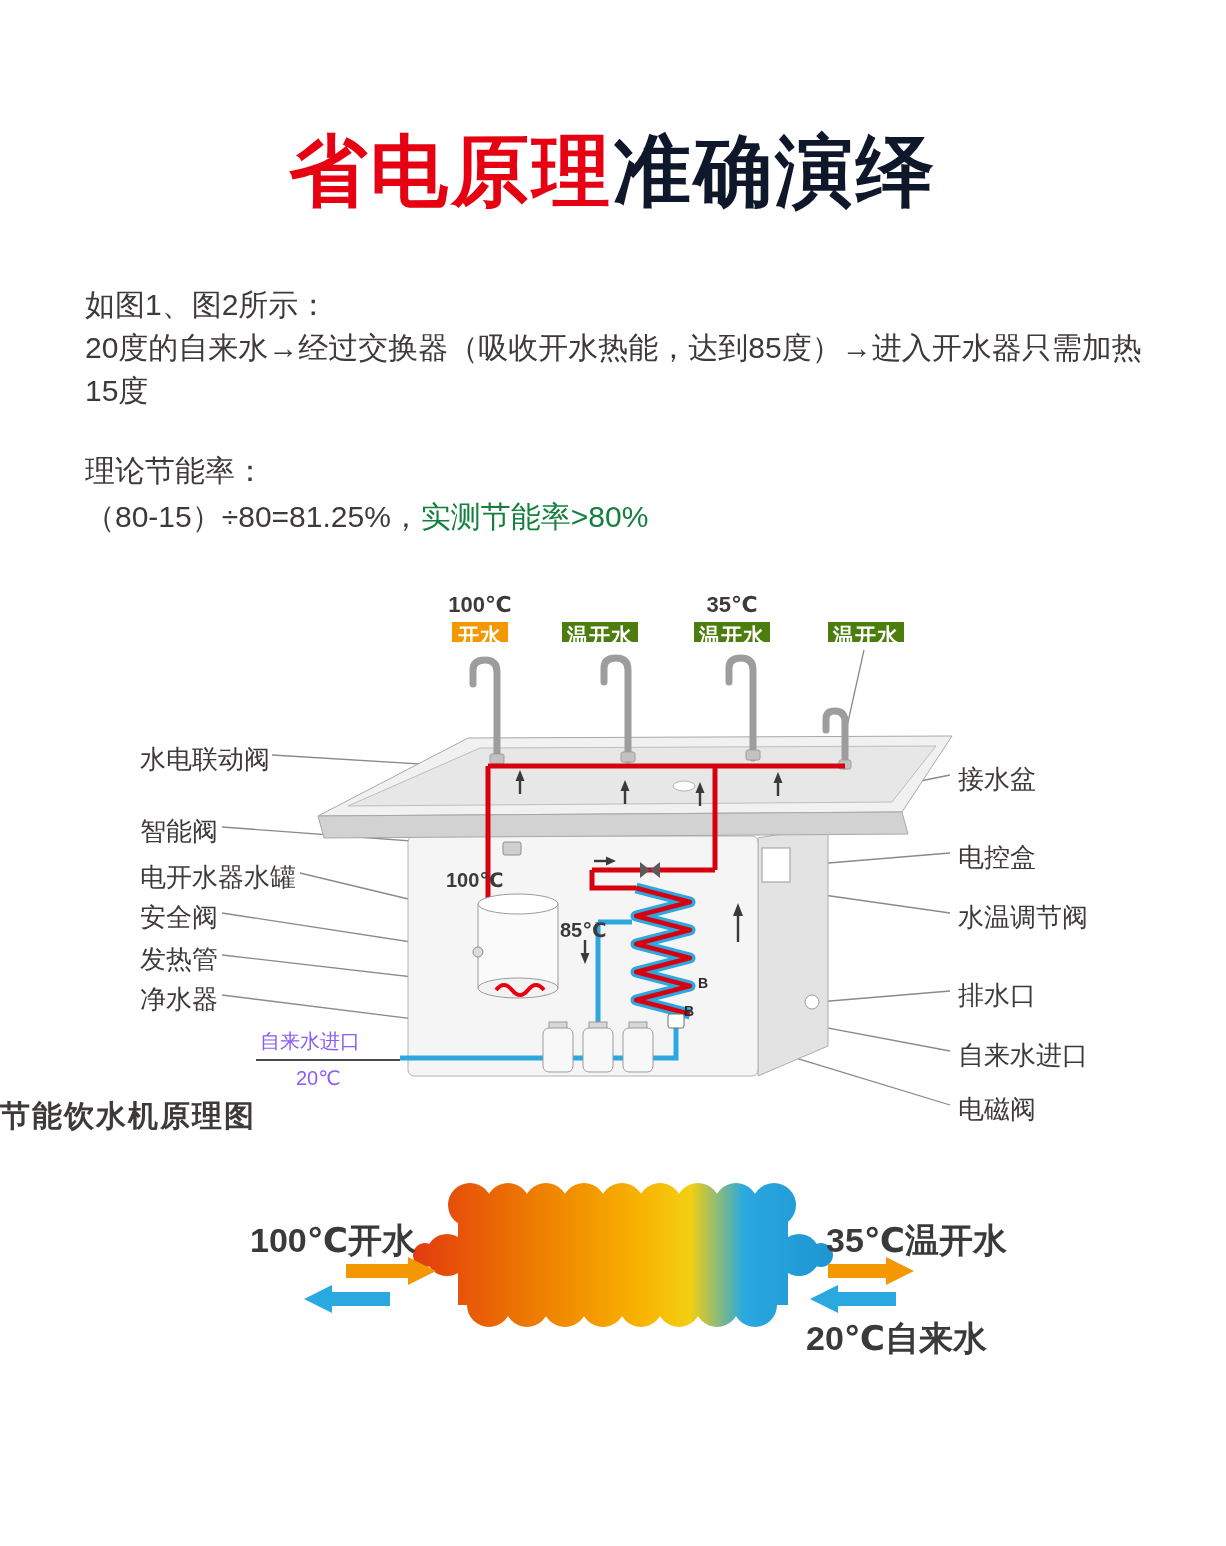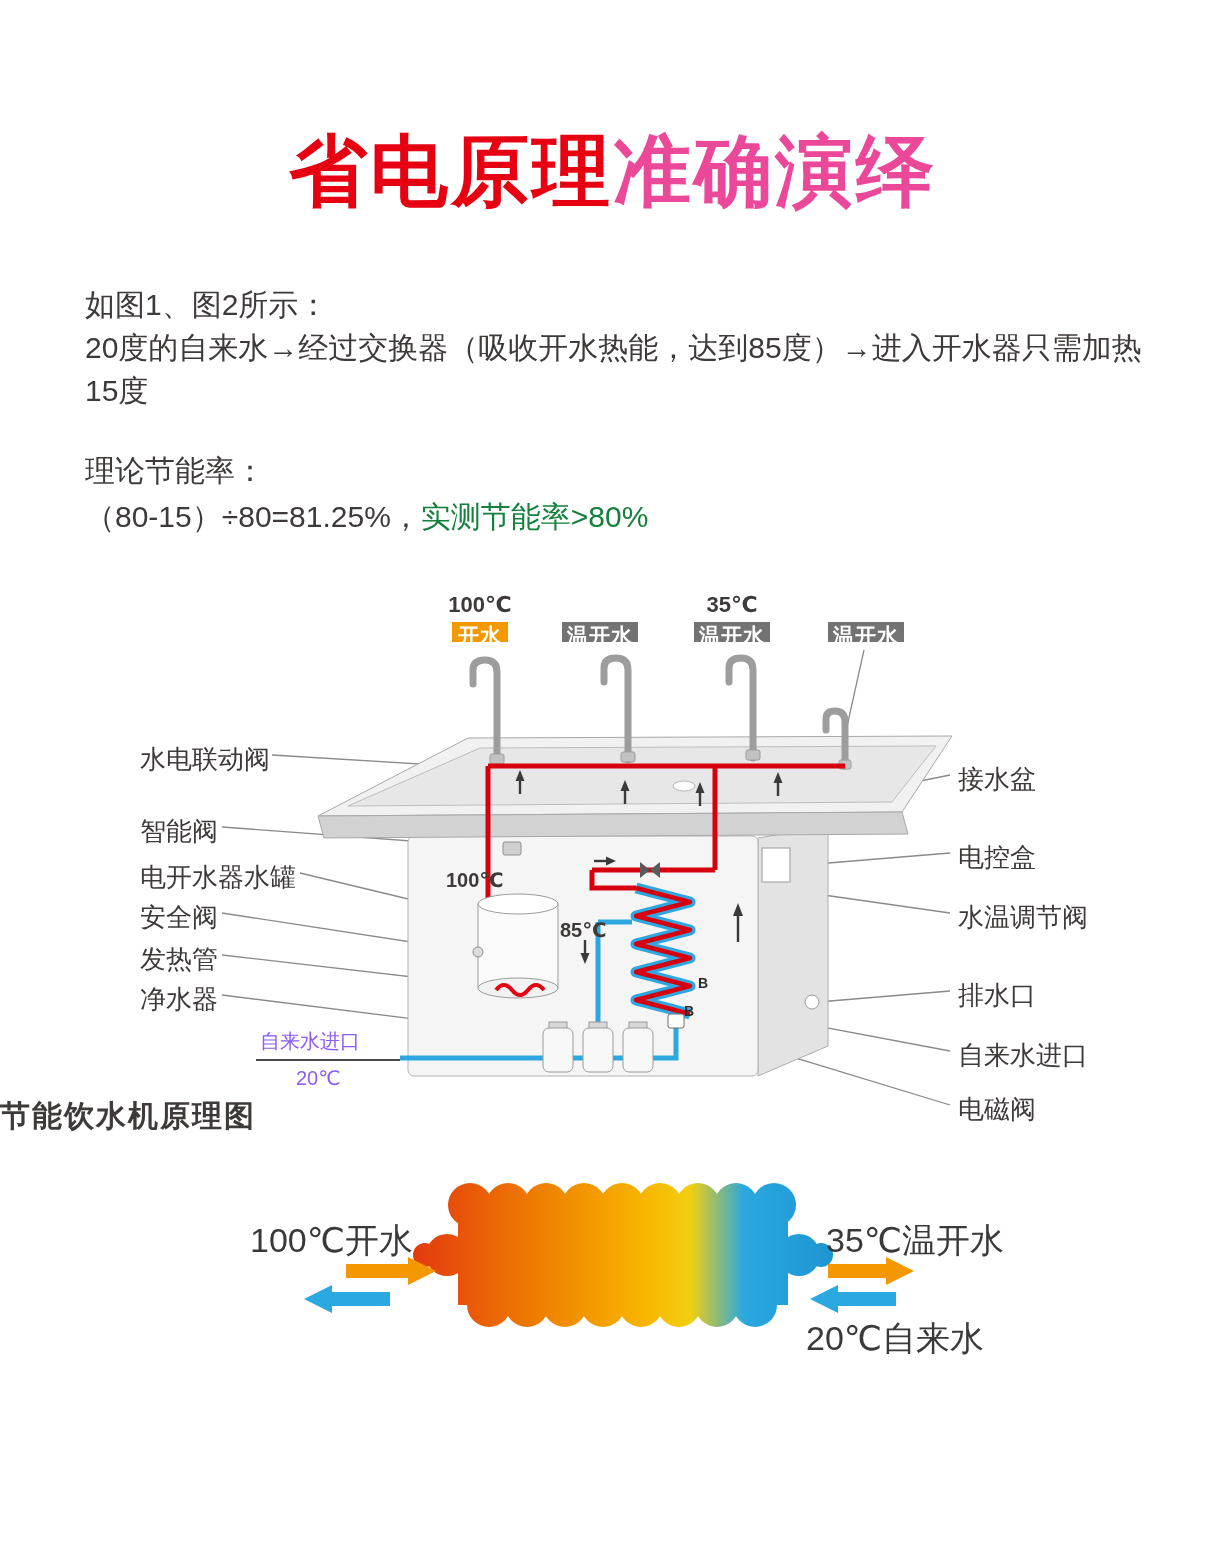--- a/index.html
+++ b/index.html
@@ -2,42 +2,42 @@
 <html><head>
 <meta charset="utf-8">
 <style>
   *{margin:0;padding:0;box-sizing:border-box}
   html,body{background:#ffffff}
   body{width:1226px;height:1546px;position:relative;overflow:hidden;
        font-family:"Liberation Sans","DejaVu Sans",sans-serif;color:#3e3a39}
   .title{position:absolute;top:120px;left:0;right:0;text-align:center;
          font-size:78px;font-weight:bold;letter-spacing:3px;white-space:nowrap}
   .t-red{color:#e60012}
-  .t-dark{color:#ec4899}
+  .t-dark{color:#0f172a}
   .intro{position:absolute;left:85px;top:283px;width:1080px;font-size:30px;line-height:43px}
   .theory{position:absolute;left:85px;top:448px;width:1080px;font-size:30px;line-height:46px}
   .red-text{color:#15803d}
   
   .machine{position:absolute;left:0;top:590px;width:1226px;height:560px}
   .machine svg{position:absolute;left:0;top:0}
   .mlabel{position:absolute;font-size:26px;white-space:nowrap;color:#3e3a39}
   .tag{position:absolute;top:32px;height:20px;line-height:28px;color:#fff;
        font-weight:bold;font-size:21px;text-align:center;letter-spacing:1px}
   .tag.orange{background:#f39800;width:56px}
-  .tag.blue{background:#737373;width:76px}
+  .tag.blue{background:#4d7c0f;width:76px}
   .temp{position:absolute;top:2px;font-weight:bold;font-size:22px;text-align:center;color:#3e3a39}
   .small-temp{position:absolute;font-weight:bold;font-size:20px;color:#3e3a39;white-space:nowrap}
   .inlet{position:absolute;font-size:20px;white-space:nowrap;color:#8b5cf6}
   .bmark{position:absolute;font-size:14px;font-weight:bold;color:#2b2b2b}
   .mcaption{position:absolute;top:506px;left:0;right:0;text-align:left;
             font-size:30px;font-weight:bold;letter-spacing:2px}
   
   .exchanger{position:absolute;left:0;top:1160px;width:1226px;height:330px}
   .exchanger svg{position:absolute;left:0;top:0}
-  .xlabel{position:absolute;font-size:34px;font-weight:normal;white-space:nowrap;color:#3a3a3a}
+  .xlabel{position:absolute;font-size:34px;font-weight:bold;white-space:nowrap;color:#3a3a3a}
   .xcaption{position:absolute;top:242px;left:0;right:0;text-align:center;
             font-size:32px;font-weight:bold;letter-spacing:2px}
 </style>
 </head>
 <body>
 
 <h1 class="title"><span class="t-red">省电原理</span><span class="t-dark">准确演绎</span></h1>
 
 <div class="intro">
   <p>如图1、图2所示：</p>

